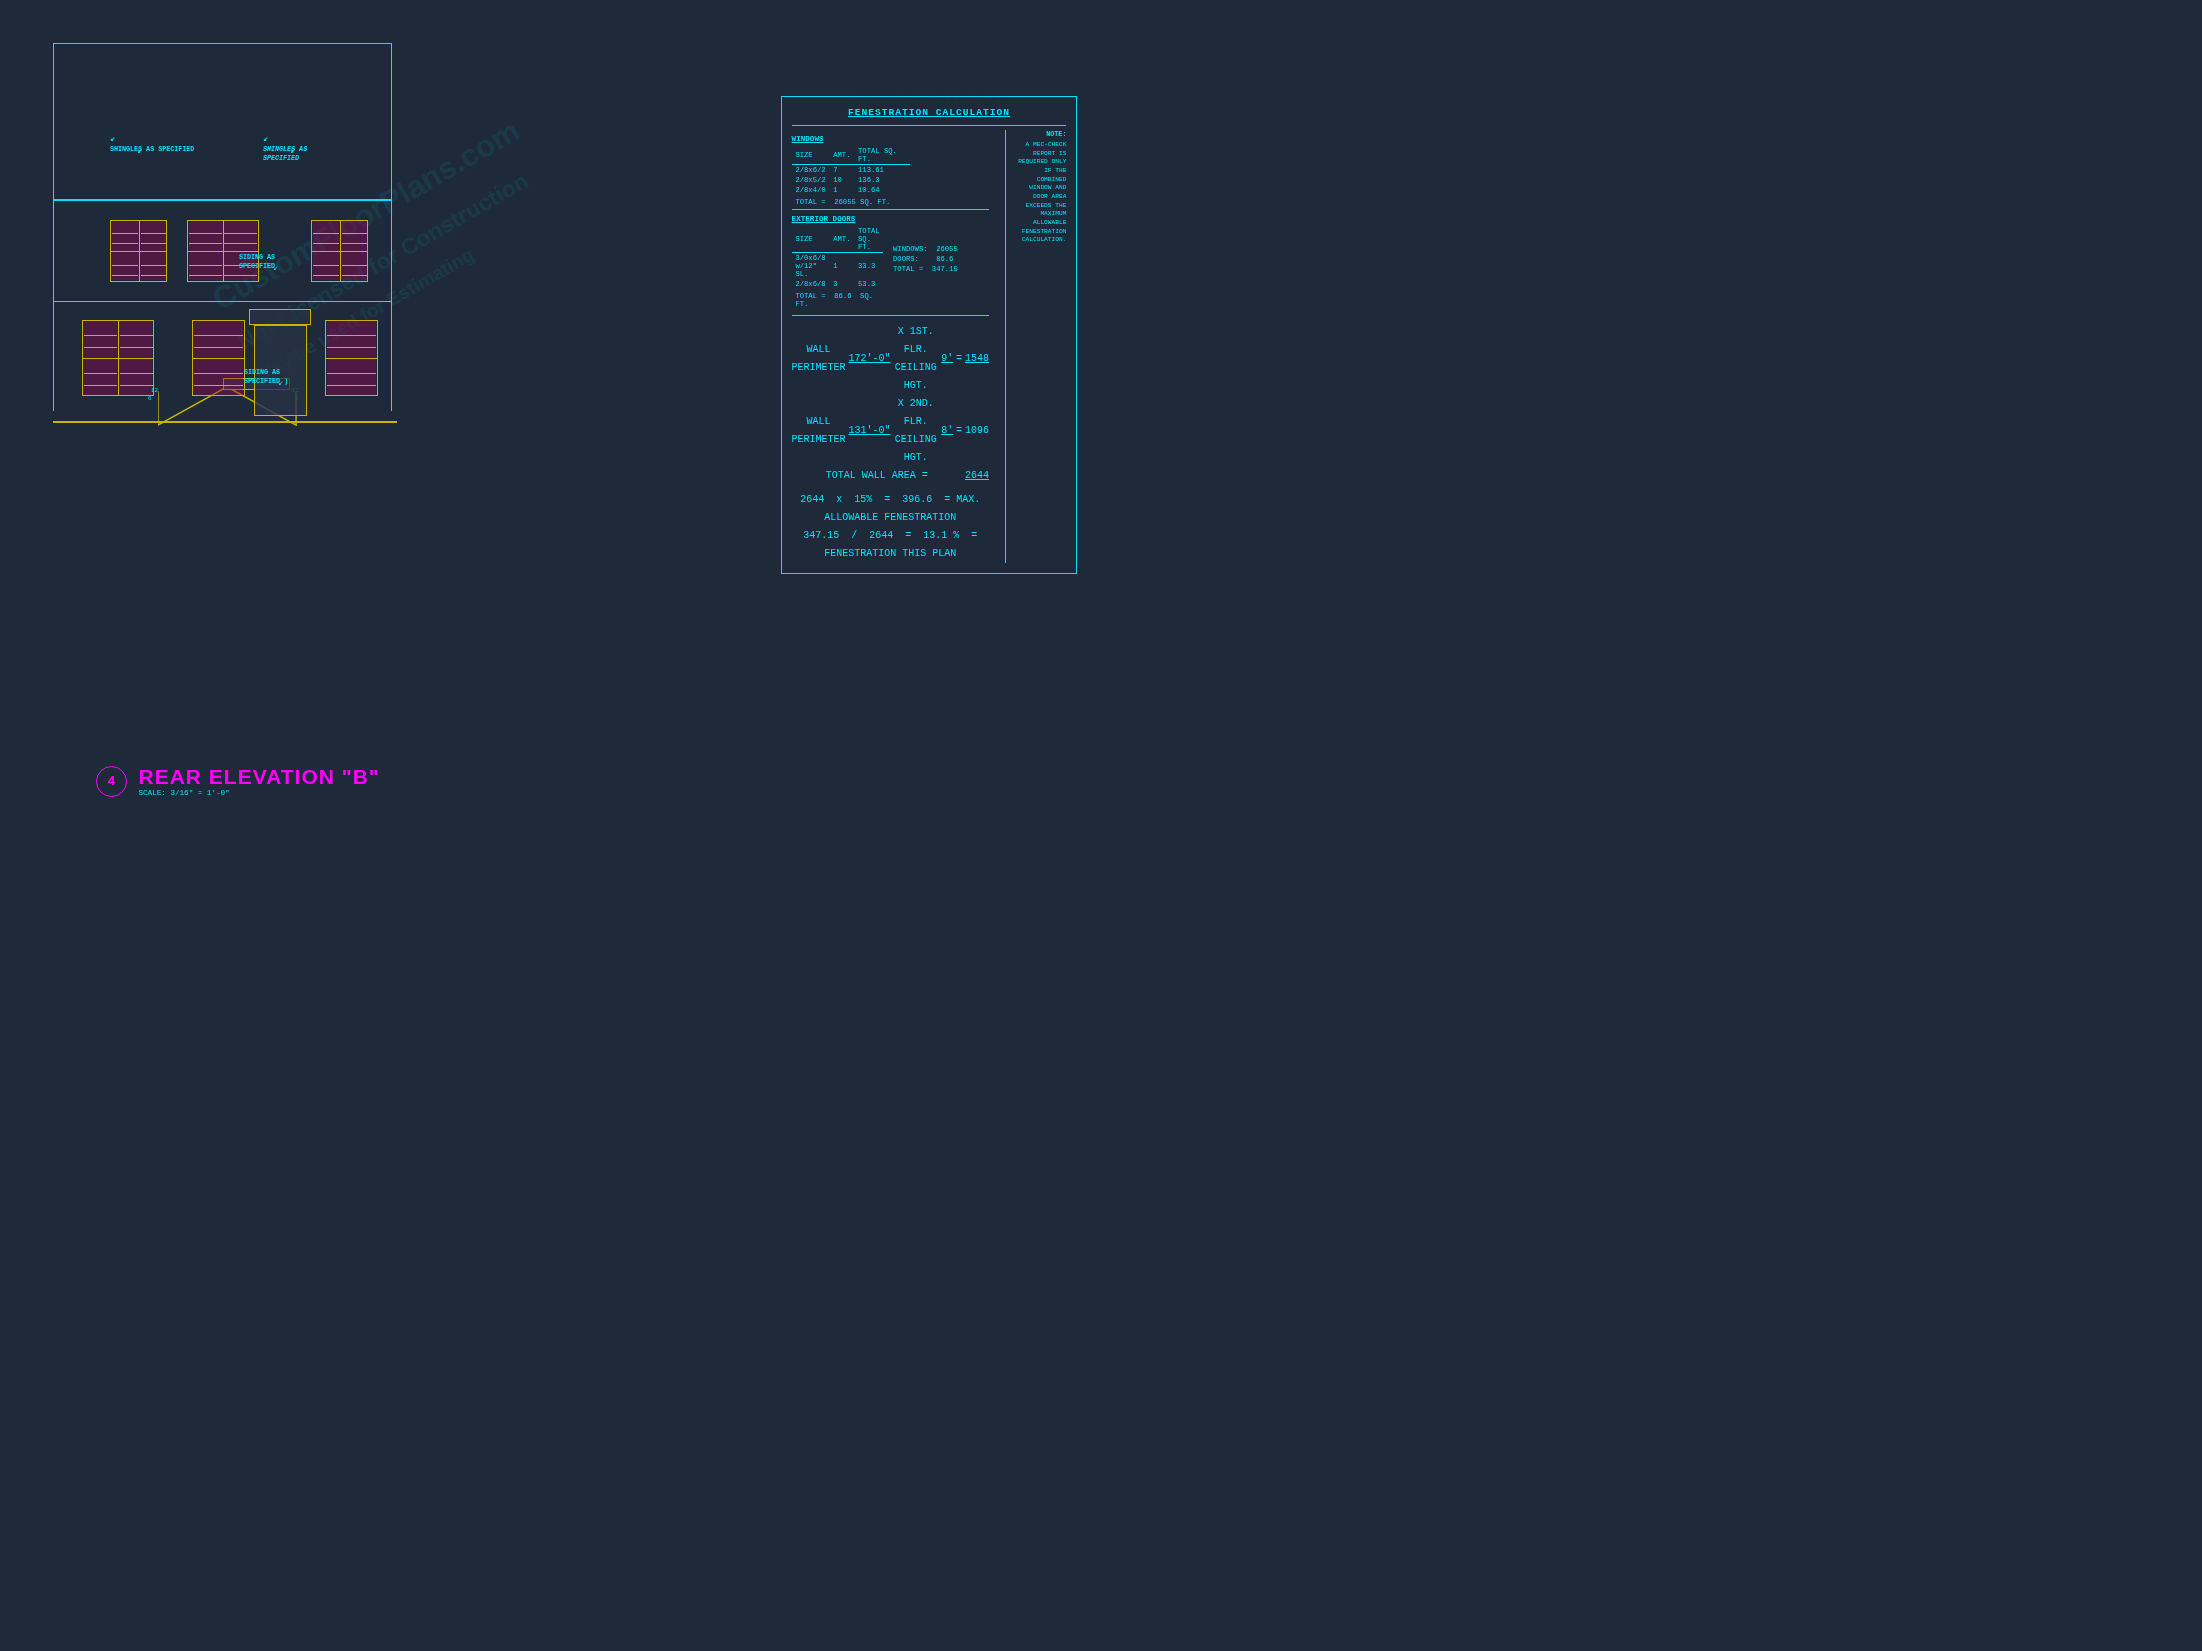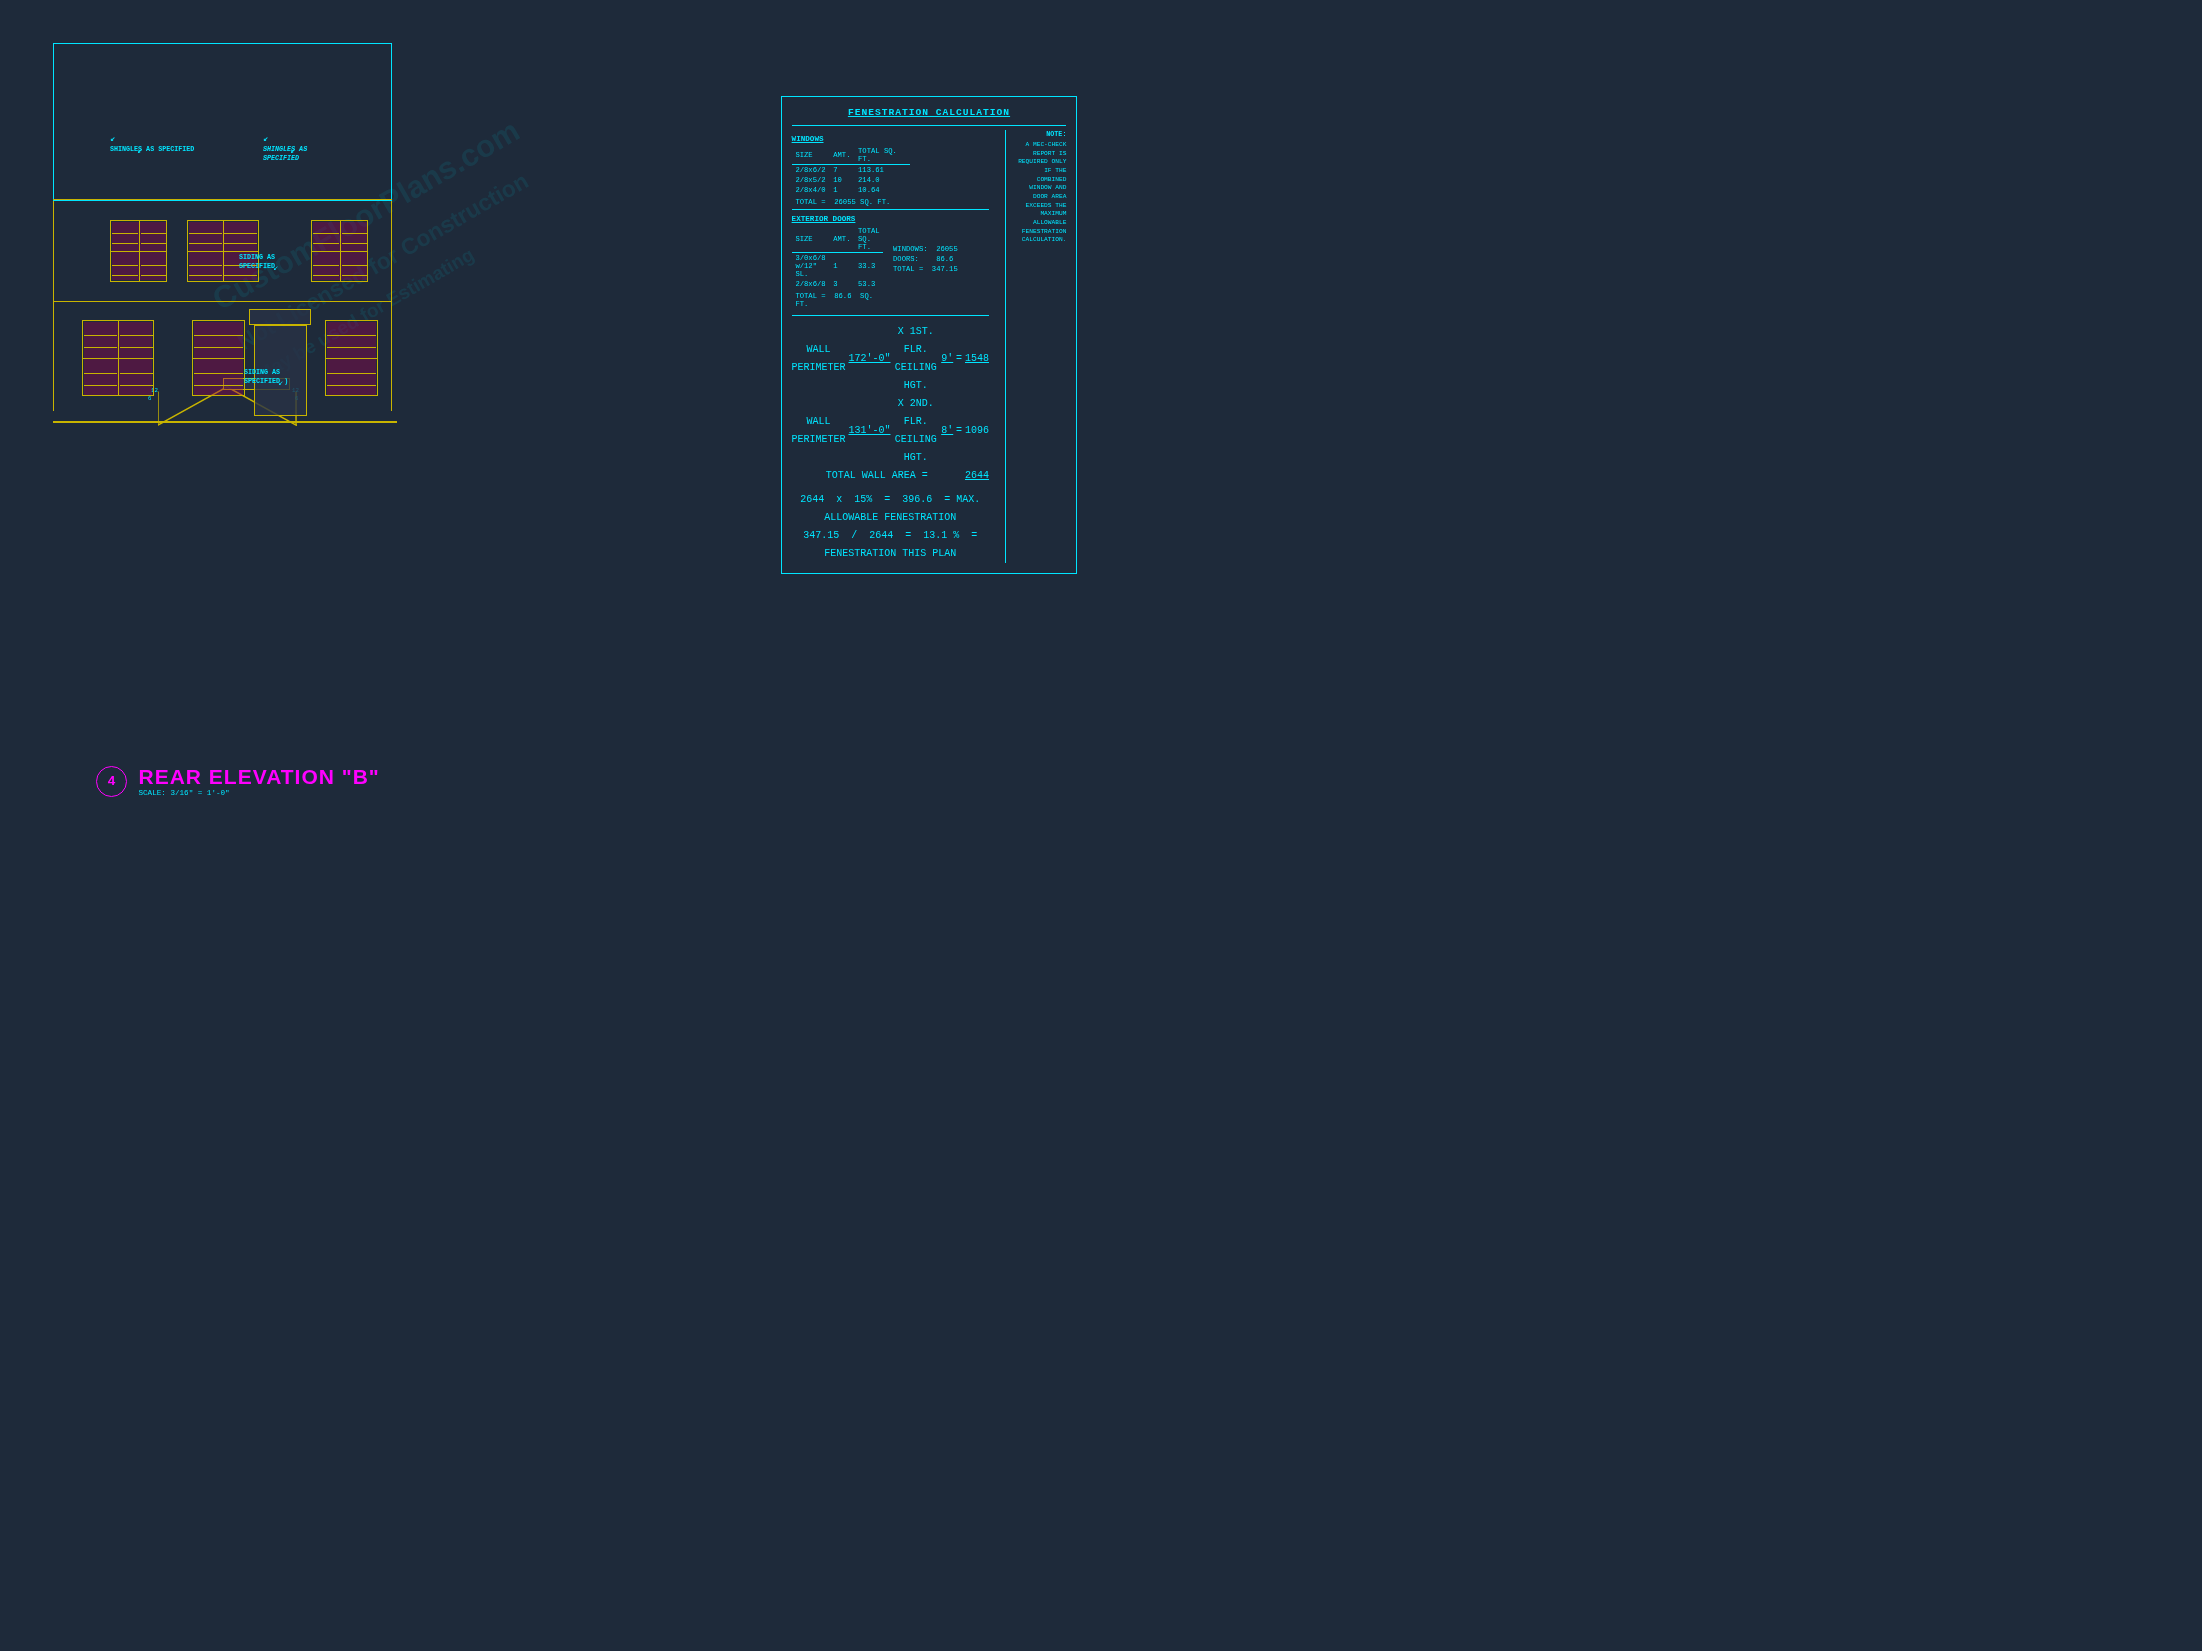--- a/index.html
+++ b/index.html
@@ -599,21 +599,21 @@
           </thead>
           <tbody>
             <tr>
               <td>2/8x6/2</td>
               <td>7</td>
               <td>113.61</td>
             </tr>
             <tr>
               <td>2/8x5/2</td>
               <td>10</td>
-              <td>214.0</td>
+              <td>136.3</td>
             </tr>
             <tr>
               <td>2/8x4/0</td>
               <td>1</td>
               <td>10.64</td>
             </tr>
           </tbody>
         </table>
         <div class="total-row">TOTAL = &nbsp;26055 SQ. FT.</div>
 

